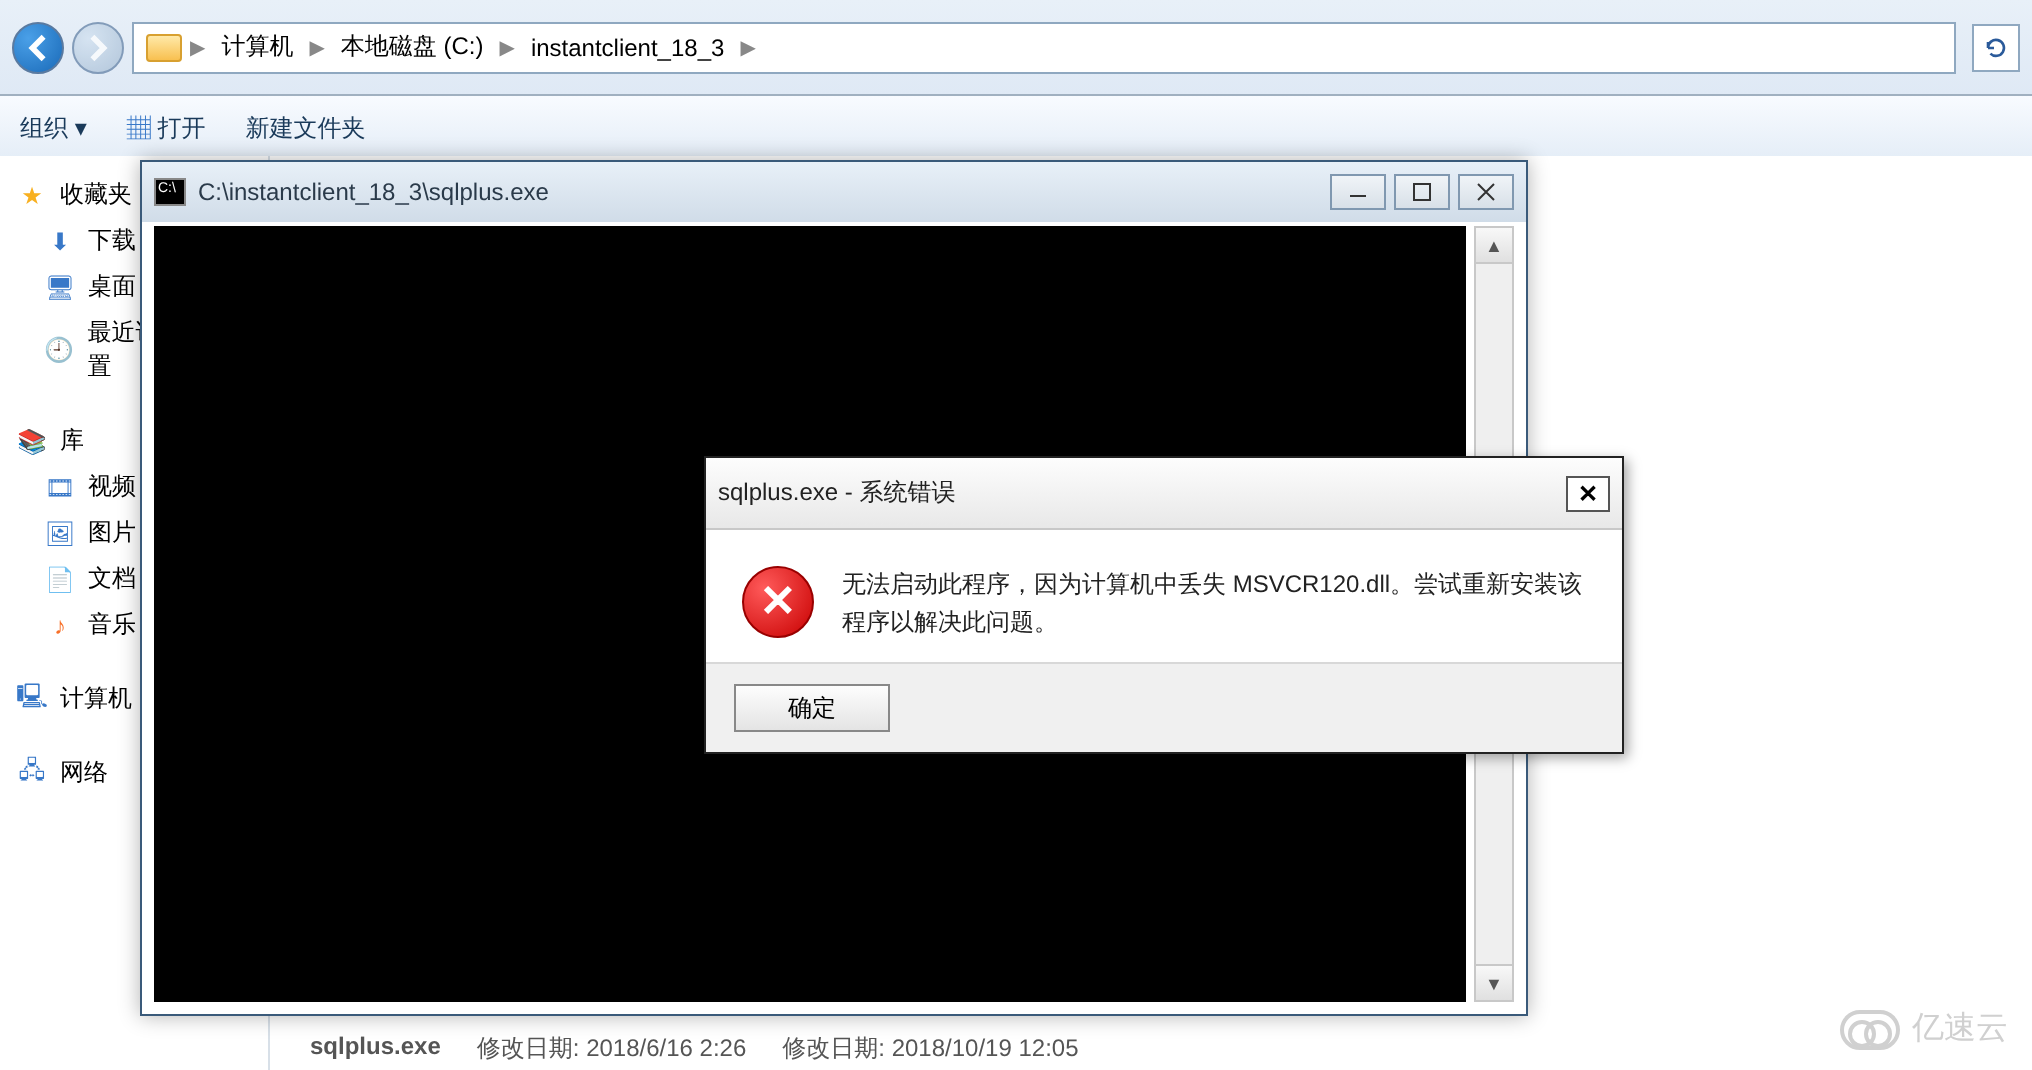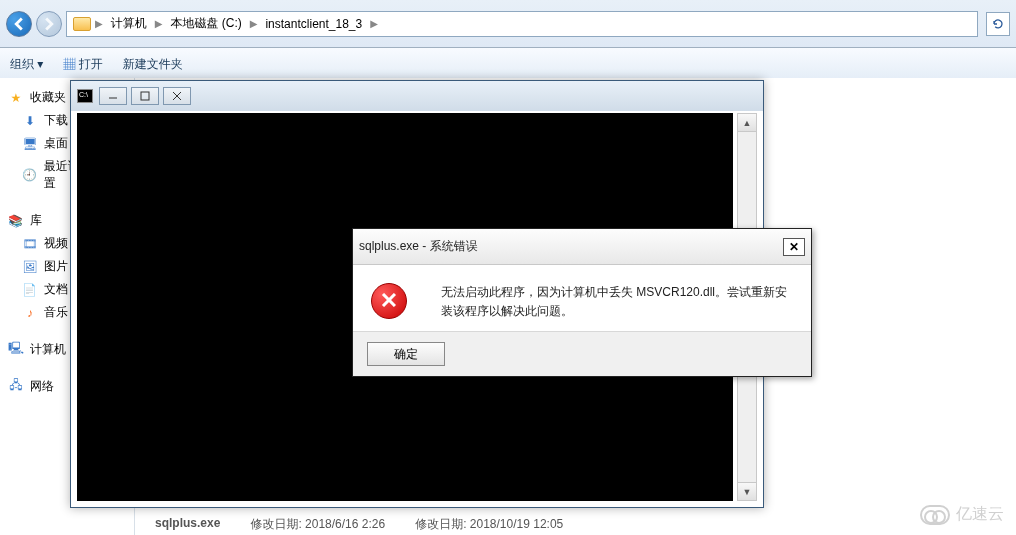--- a/index.html
+++ b/index.html
@@ -35,21 +35,21 @@
     .ic-lib { color: #3878c8; }
     .ic-vid { color: #3878c8; }
     .ic-pic { color: #3878c8; }
     .ic-doc { color: #589838; }
     .ic-mus { color: #f87028; }
     .ic-pc  { color: #3878c8; }
     .ic-net { color: #3878c8; }
 
     
     .main { position: absolute; left: 135px; right: 0; top: 78px; bottom: 0; background: #fff; }
-    .status-line { position: absolute; left: 20px; bottom: 2px; right: 0; color: #555; font-size: 12px; display: flex; gap: 30px; }
+    .status-line { position: absolute; left: 20px; bottom: 2px; right: 0; color: #555; font-size: 12px; display: flex; gap: 18px; }
 
     
     .console-win { position: absolute; left: 70px; top: 80px; width: 694px; height: 428px; background: #dde7f0; border: 1px solid #3a5a7a; box-shadow: 0 0 10px rgba(0,0,0,.3); }
     .console-tb { height: 30px; background: linear-gradient(#e8f0f8, #d0dce8); display: flex; align-items: center; padding: 0 6px; gap: 6px; color: #2a3a4a; }
     .console-tb .ticon { width: 16px; height: 14px; background: #000; border: 1px solid #888; display: inline-block; position: relative; }
     .console-tb .ticon::after { content: 'C:\\'; color: #fff; font-size: 7px; position: absolute; left: 1px; top: 1px; }
     .console-title { flex: 1; font-size: 12px; }
     .win-btns { display: flex; gap: 4px; }
     .wb { width: 28px; height: 18px; border: 1px solid #8098b0; background: linear-gradient(#f0f4f8, #d8e0e8); display: flex; align-items: center; justify-content: center; cursor: pointer; font-size: 10px; }
     .wb svg { width: 10px; height: 10px; }
@@ -60,21 +60,21 @@
     .vs-btn.bot { border-top: 1px solid #c8c8c8; border-bottom: none; position: absolute; bottom: 0; width: 100%; }
 
     
     .dialog { position: absolute; left: 352px; top: 228px; width: 460px; background: #f0f0f0; border: 1px solid #222; box-shadow: 2px 2px 6px rgba(0,0,0,.35); }
     .dlg-tb { height: 36px; background: linear-gradient(#fdfdfd, #e8e8e8); border-bottom: 1px solid #c8c8c8; display: flex; align-items: center; padding: 0 6px; }
     .dlg-title { flex: 1; font-size: 12px; color: #222; }
     .dlg-x { width: 22px; height: 18px; border: 1px solid #555; background: #fff; display: flex; align-items: center; justify-content: center; cursor: pointer; font-weight: bold; font-size: 12px; }
     .dlg-body { display: flex; padding: 18px 18px 10px 18px; gap: 14px; background: #fff; }
     .err-icon { width: 36px; height: 36px; border-radius: 50%; background: radial-gradient(circle at 30% 30%, #ff5a5a, #c80000); display: flex; align-items: center; justify-content: center; flex-shrink: 0; border: 1px solid #900; }
     .err-icon span { color: #fff; font-weight: bold; font-size: 22px; }
-    .dlg-msg { font-size: 12px; color: #222; line-height: 1.6; margin-left: 20px; }
+    .dlg-msg { font-size: 12px; color: #222; line-height: 1.6; }
     .dlg-foot { padding: 10px 14px; display: flex; justify-content: flex-start; background: #f0f0f0; border-top: 1px solid #d8d8d8; }
     .dlg-btn { min-width: 78px; height: 24px; border: 1px solid #888; background: linear-gradient(#fdfdfd, #e4e4e4); cursor: pointer; font-size: 12px; padding: 0 12px; }
 
     
     .watermark { position: absolute; right: 12px; bottom: 10px; color: #d0d0d0; font-size: 16px; display: flex; align-items: center; gap: 6px; }
     .wm-ic { width: 30px; height: 20px; border: 2px solid #d0d0d0; border-radius: 10px; position: relative; }
     .wm-ic::before, .wm-ic::after { content: ''; position: absolute; border: 2px solid #d0d0d0; border-radius: 50%; }
     .wm-ic::before { width: 10px; height: 10px; left: 2px; top: 3px; }
     .wm-ic::after  { width: 10px; height: 10px; right: 2px; top: 3px; }
   </style>
@@ -180,20 +180,21 @@
   <div class="status-line">
     <b>sqlplus.exe</b>
     <span><span>修改日期:</span> <span>2018/6/16 2:26</span></span>
     <span><span>修改日期:</span> <span>2018/10/19 12:05</span></span>
   </div>
 </div>
 
 <div class="console-win">
   <div class="console-tb">
     <span class="ticon"></span>
+    <span class="console-title">C:\instantclient_18_3\sqlplus.exe</span>
     <div class="win-btns">
       <div class="wb">
           <svg viewBox="0 0 10 10">
             <path d="M1 7h8" stroke="#333"></path>
           </svg>
         </div>
       <div class="wb">
           <svg viewBox="0 0 10 10">
             <rect x="1" y="1" width="8" height="8" stroke="#333" fill="none"></rect>
           </svg>

